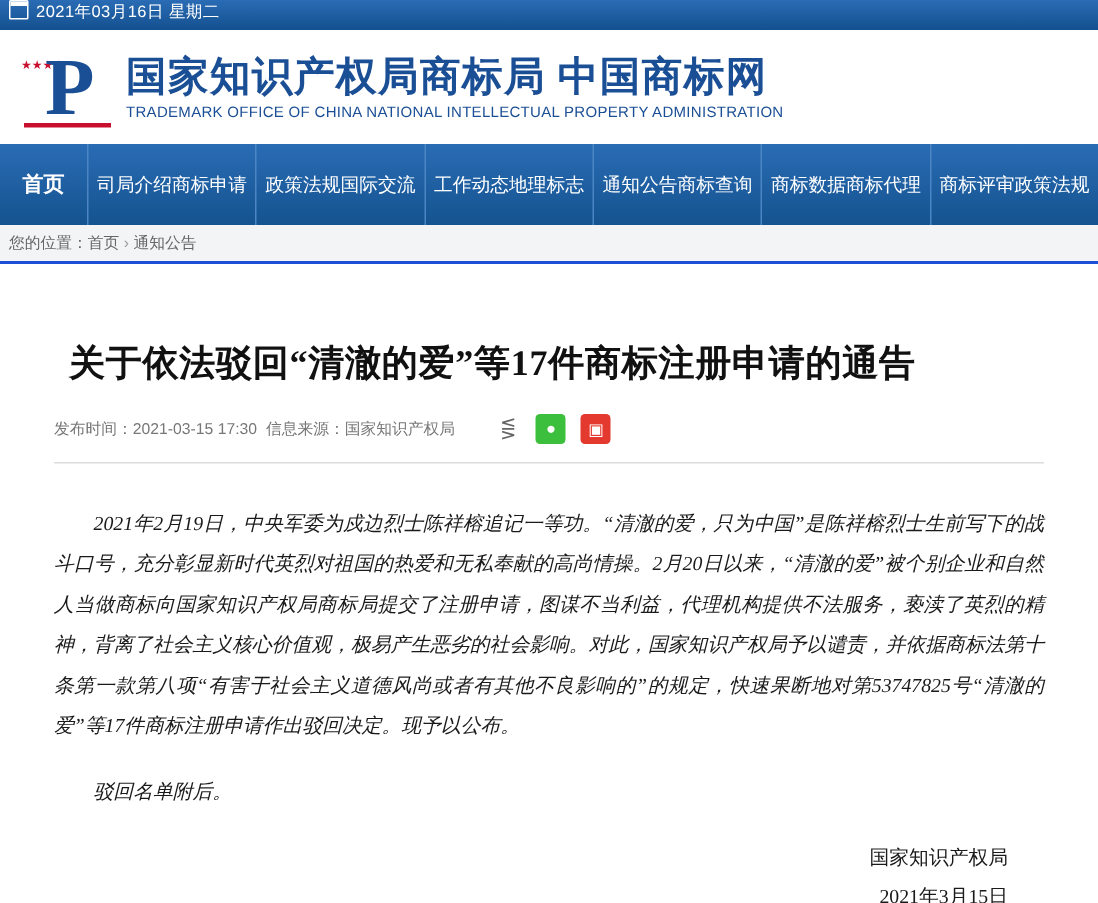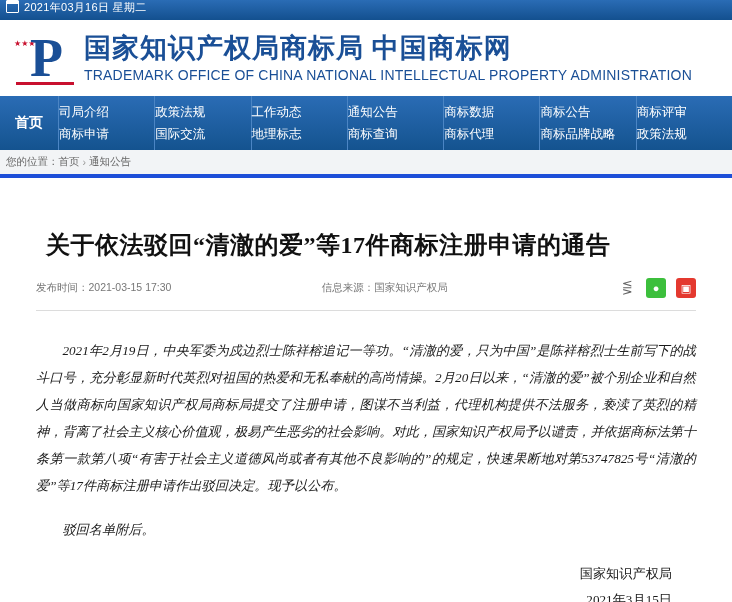--- a/index.html
+++ b/index.html
@@ -96,21 +96,21 @@
   .mast-cn {
     font-family: "Liberation Serif", "DejaVu Serif", serif;
     font-size: 27px;
     font-weight: bold;
     color: #1a4f96;
     letter-spacing: 1px;
     line-height: 32px;
     white-space: nowrap;
   }
   .mast-en {
-    font-size: 14px;
+    font-size: 10px;
     color: #1a4f96;
     letter-spacing: .2px;
     margin-top: 3px;
     white-space: nowrap;
   }
 
   
   .nav {
     display: flex;
     background: #1a5ca8;
@@ -128,37 +128,37 @@
     font-weight: bold;
     flex: none;
   }
   .nav-cols {
     flex: 1;
     display: flex;
   }
   .nav-col {
     flex: 1;
     display: flex;
-    flex-direction: column;
+    flex-direction: row;
     justify-content: center;
-    align-items: flex-start;
+    align-items: center;
     border-left: 1px solid #4b85c4;
     box-sizing: border-box;
   }
   .nav-col span {
     display: block;
     line-height: 22px;
     white-space: nowrap;
   }
 
   
   .crumb {
     height: 24px;
     background: #f2f4f6;
-    border-bottom: 4px solid #1d4ed8;
+    border-bottom: 2px solid #1d4ed8;
     display: flex;
     align-items: center;
     padding-left: 6px;
     font-size: 10.5px;
     color: #666;
   }
   .crumb a { color: #666; text-decoration: none; }
   .crumb .sep { margin: 0 3px; color: #999; }
 
   
@@ -178,24 +178,24 @@
     font-weight: bold;
     color: #111;
     letter-spacing: .5px;
     line-height: 34px;
     padding: 0 10px;
   }
   .meta {
     margin-top: 8px;
     display: flex;
     align-items: center;
-    justify-content: space-between;
+    justify-content: flex-start;
     font-size: 10.5px;
     color: #777;
-    gap: 34px;
+    gap: 6px;
     position: relative;
   }
   .meta .share-row {
     display: flex;
     align-items: center;
     gap: 10px;
     margin-left: 24px;
   }
   .share-dots {
     width: 14px; height: 14px;
@@ -281,24 +281,20 @@
     </div>
     <div class="nav-col">
       <span>通知公告</span>
       <span>商标查询</span>
     </div>
     <div class="nav-col">
       <span>商标数据</span>
       <span>商标代理</span>
     </div>
     <div class="nav-col">
-      <span>商标公告</span>
-      <span>商标品牌战略</span>
-    </div>
-    <div class="nav-col">
       <span>商标评审</span>
       <span>政策法规</span>
     </div>
   </div>
 </div>
 
 <div class="crumb">
   <span>您的位置：</span>
   <a href="#">首页</a>
   <span class="sep">›</span>

